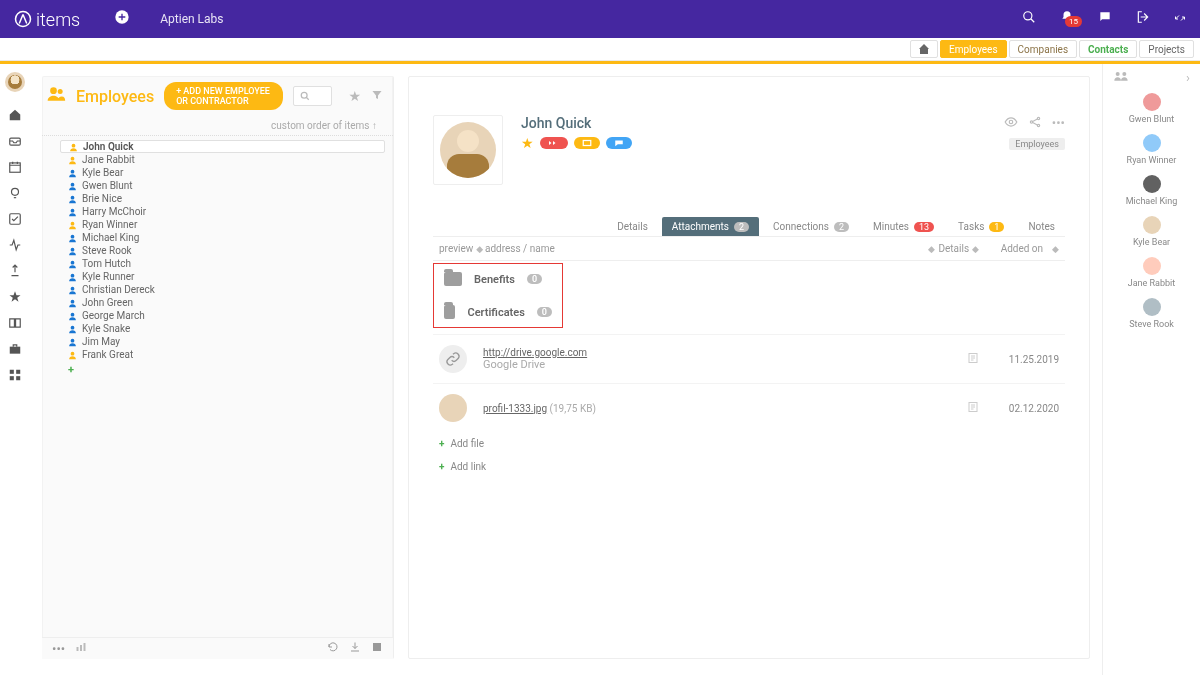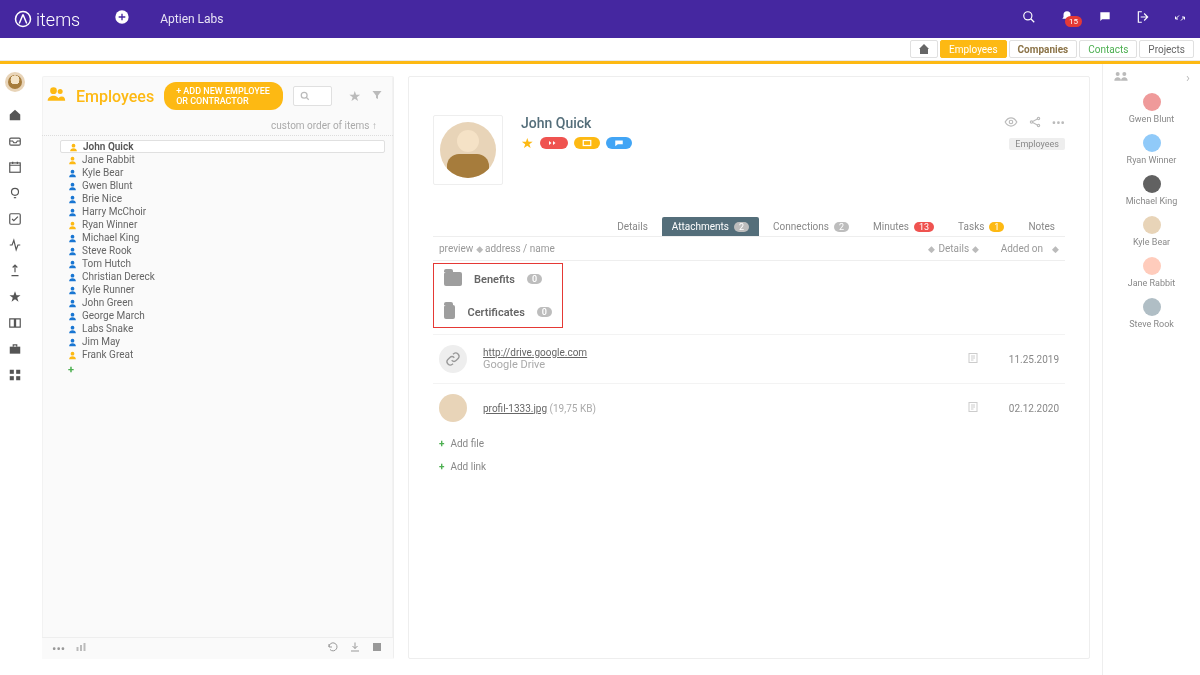--- a/index.html
+++ b/index.html
@@ -13,22 +13,22 @@
 .topbar .brand-label { margin-left: 30px; font-size: 12px; color: #e8e4f5; }
 .topbar-right { margin-left: auto; display: flex; align-items: center; gap: 24px; }
 .topbar-right .ticon { color: #fff; font-size: 15px; position: relative; }
 .bell-badge { position: absolute; top: 6px; right: -8px; background: #e53935; color: #fff; font-size: 8px; border-radius: 8px; padding: 1px 4px; }
 
 
 .navstrip { height: 23px; display: flex; justify-content: flex-end; align-items: center; padding-right: 6px; border-bottom: 1px solid #e9e9e9; gap: 0; }
 .navbtn { height: 18px; padding: 0 8px; border: 1px solid #e0e0e0; border-radius: 2px; font-size: 10px; display: flex; align-items: center; margin-left: 2px; }
 .navbtn.home { background: #fff; color: #666; }
 .navbtn.emp { background: #fdb913; color: #fff; border-color: #fdb913; }
-.navbtn.comp { color: #8c7448; font-weight: bold; }
-.navbtn.cont { color: #4caf50; }
+.navbtn.comp { color: #8c7448; }
+.navbtn.cont { color: #4caf50; font-weight: bold; }
 .navbtn.proj { color: #666; }
 
 .yellow-line { height: 3px; background: #fdb913; }
 
 
 .leftrail { position: absolute; top: 64px; left: 0; width: 30px; bottom: 0; background: #fff; display: flex; flex-direction: column; align-items: center; gap: 12px; padding-top: 8px; }
 .leftrail .ri { width: 14px; height: 14px; color: #555; font-size: 14px; text-align: center; }
 .leftrail .avatar { width: 20px; height: 20px; border-radius: 50%; background: #e8d4b8; position: relative; margin-bottom: 4px; }
 .leftrail .avatar::after { content: ""; position: absolute; inset: 3px; border-radius: 50%; background: radial-gradient(circle at 50% 35%, #f4e4c8 38%, #a67c3c 40%); }
 
@@ -330,49 +330,49 @@
               <circle cx="12" cy="7" r="5"></circle>
               <path d="M3 22c0-5 4-8 9-8s9 3 9 8"></path>
             </svg></span>
           <span>Tom Hutch</span>
         </div>
         <div class="emp-item">
           <span class="emp-ic b"><svg width="9" height="9" viewBox="0 0 24 24" fill="currentColor">
               <circle cx="12" cy="7" r="5"></circle>
               <path d="M3 22c0-5 4-8 9-8s9 3 9 8"></path>
             </svg></span>
+          <span>Kyle Runner</span>
+        </div>
+        <div class="emp-item">
+          <span class="emp-ic b"><svg width="9" height="9" viewBox="0 0 24 24" fill="currentColor">
+              <circle cx="12" cy="7" r="5"></circle>
+              <path d="M3 22c0-5 4-8 9-8s9 3 9 8"></path>
+            </svg></span>
           <span>Christian Dereck</span>
         </div>
         <div class="emp-item">
           <span class="emp-ic b"><svg width="9" height="9" viewBox="0 0 24 24" fill="currentColor">
               <circle cx="12" cy="7" r="5"></circle>
               <path d="M3 22c0-5 4-8 9-8s9 3 9 8"></path>
             </svg></span>
-          <span>Kyle Runner</span>
-        </div>
-        <div class="emp-item">
-          <span class="emp-ic b"><svg width="9" height="9" viewBox="0 0 24 24" fill="currentColor">
-              <circle cx="12" cy="7" r="5"></circle>
-              <path d="M3 22c0-5 4-8 9-8s9 3 9 8"></path>
-            </svg></span>
           <span>John Green</span>
         </div>
         <div class="emp-item">
           <span class="emp-ic b"><svg width="9" height="9" viewBox="0 0 24 24" fill="currentColor">
               <circle cx="12" cy="7" r="5"></circle>
               <path d="M3 22c0-5 4-8 9-8s9 3 9 8"></path>
             </svg></span>
           <span>George March</span>
         </div>
         <div class="emp-item">
           <span class="emp-ic b"><svg width="9" height="9" viewBox="0 0 24 24" fill="currentColor">
               <circle cx="12" cy="7" r="5"></circle>
               <path d="M3 22c0-5 4-8 9-8s9 3 9 8"></path>
             </svg></span>
-          <span>Labs Snake</span>
+          <span>Kyle Snake</span>
         </div>
         <div class="emp-item">
           <span class="emp-ic b"><svg width="9" height="9" viewBox="0 0 24 24" fill="currentColor">
               <circle cx="12" cy="7" r="5"></circle>
               <path d="M3 22c0-5 4-8 9-8s9 3 9 8"></path>
             </svg></span>
           <span>Jim May</span>
         </div>
         <div class="emp-item">
           <span class="emp-ic y"><svg width="9" height="9" viewBox="0 0 24 24" fill="currentColor">

